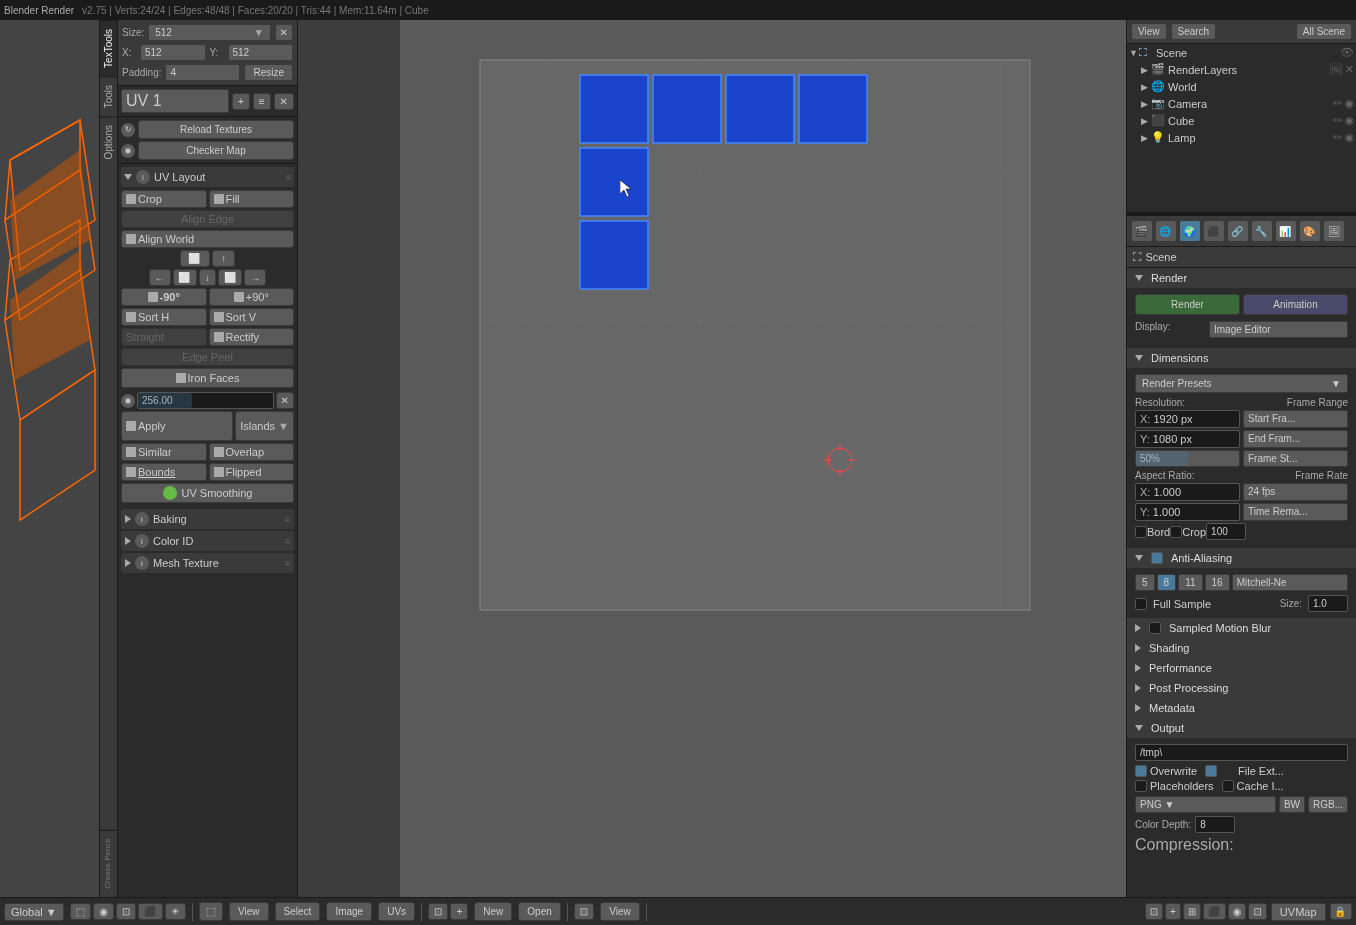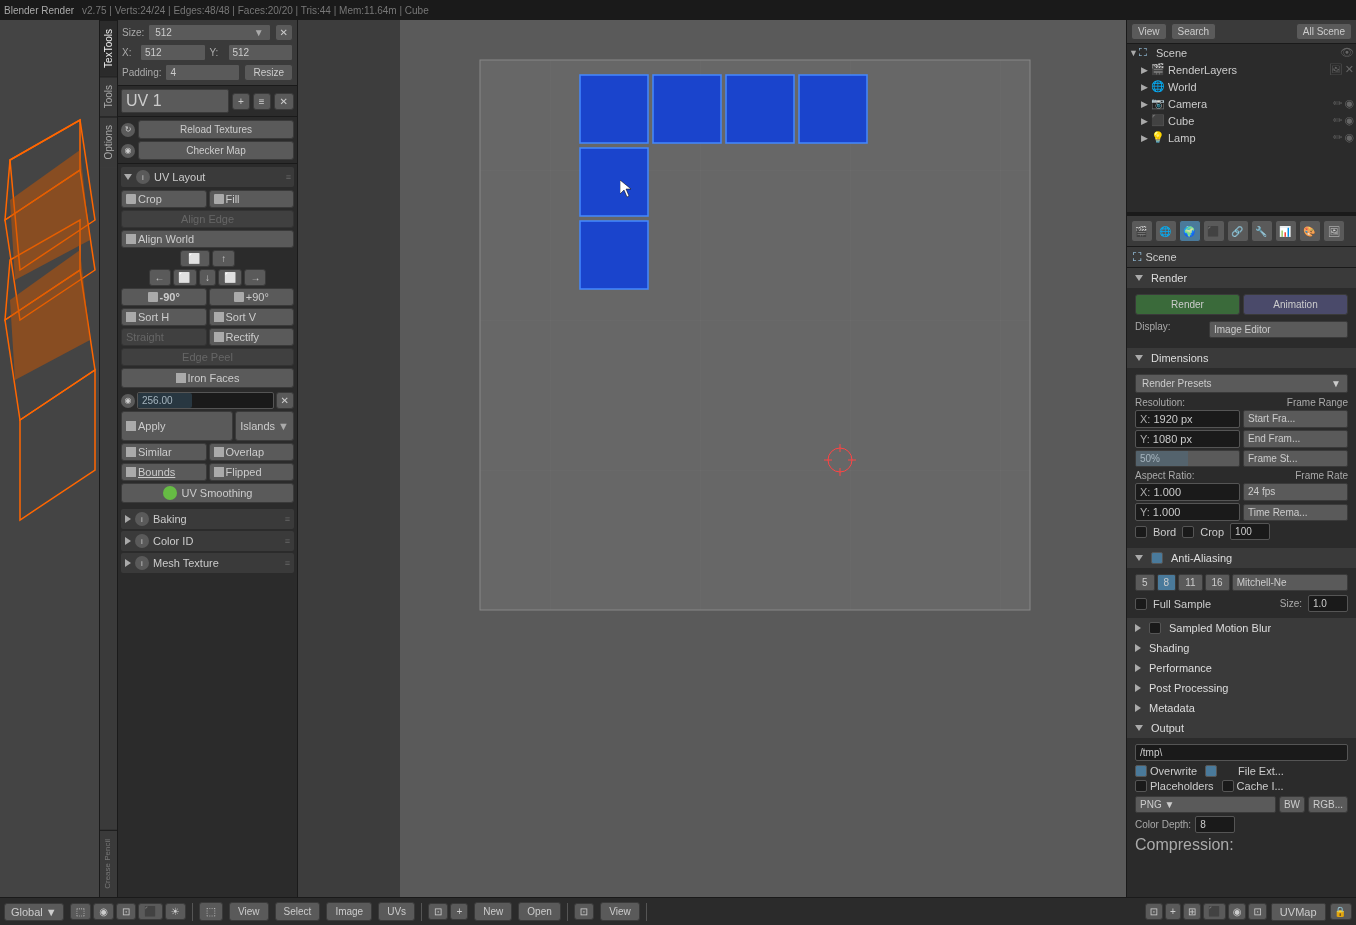--- a/index.html
+++ b/index.html
@@ -691,31 +691,31 @@
         </div>
         <div style="display:flex; gap:3px; margin-bottom:2px;">
           <div style="flex:1; background:#1a1a1a; border:1px solid #555; border-radius:2px; padding:2px 4px;">
             <span style="color:#aaa;">X:</span>
             <span>1.000</span>
           </div>
           <div style="background:#5a5a5a; border:1px solid #3a3a3a; border-radius:2px; padding:2px 4px; font-size:10px; flex:1;">
             <span>24 fps</span>
           </div>
         </div>
-        <div style="display:flex; gap:3px; margin-bottom:2px;align-items:center;">
+        <div style="display:flex; gap:3px; margin-bottom:2px;">
           <div style="flex:1; background:#1a1a1a; border:1px solid #555; border-radius:2px; padding:2px 4px;">
             <span style="color:#aaa;">Y:</span>
             <span>1.000</span>
           </div>
           <div style="background:#5a5a5a; border:1px solid #3a3a3a; border-radius:2px; padding:2px 4px; font-size:10px; flex:1;">
             <span>Time Rema...</span>
           </div>
         </div>
 
-        <div style="display:flex; align-items:center; gap:6px; margin-bottom:2px;">
+        <div style="display:flex; align-items:center; gap:0; margin-bottom:2px;">
           <div class="checkbox"></div>
           <span>Bord</span>
           <div class="checkbox"></div>
           <span>Crop</span>
           <div style="background:#1a1a1a; border:1px solid #555; border-radius:2px; padding:2px 4px; font-size:10px; width:40px;">
             <span>100</span>
           </div>
         </div>
       </div>
 

